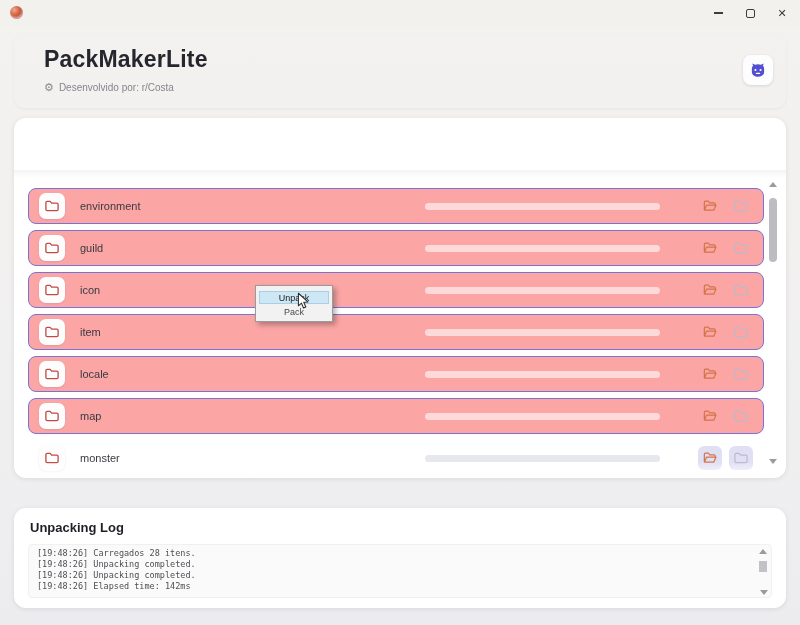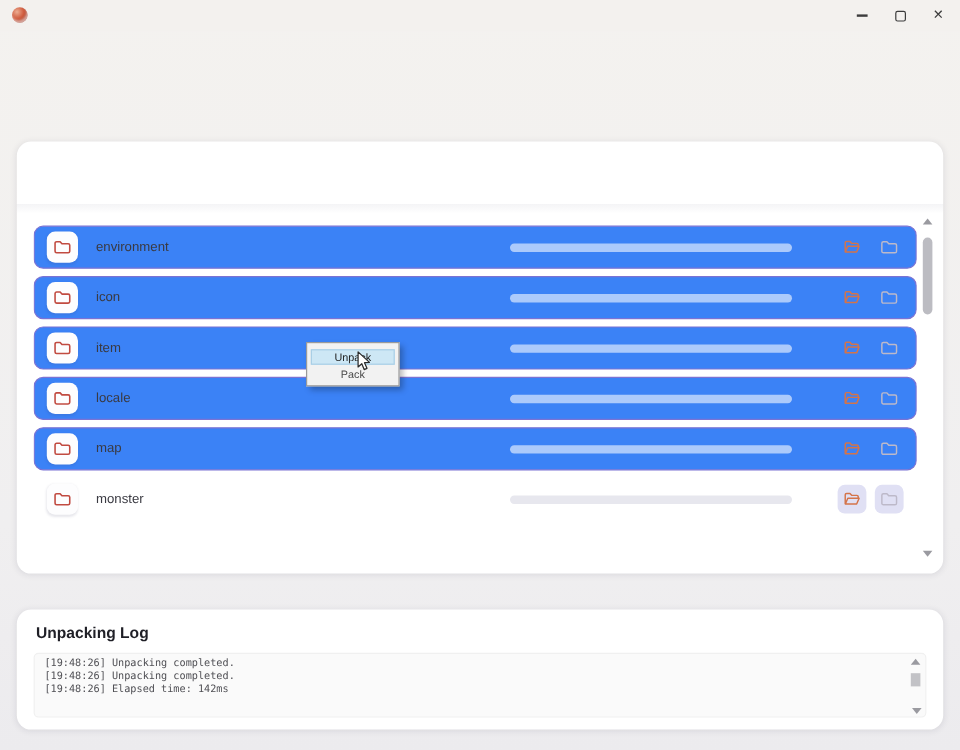--- a/index.html
+++ b/index.html
@@ -60,21 +60,21 @@
     box-shadow:0 1px 2px rgba(0,0,0,.07); display:flex; align-items:center; justify-content:center; margin-left:10px;
   }
   .toolbar-shadow { position:absolute; left:0; top:52px; width:100%; height:8px;
     background:linear-gradient(rgba(40,40,80,.05), transparent); }
 
   .file-list {
     position:absolute; left:14px; top:58px; width:736px; height:300px; overflow:hidden;
     display:flex; flex-direction:column; gap:6px; padding-top:12px;
   }
   .file-row {
-    flex:0 0 36px; height:36px; border:1.5px solid #7b73d4; border-radius:8px; background:#3b82f6;
+    flex:0 0 36px; height:36px; border:1.5px solid #7b73d4; border-radius:8px; background:#fca5a5;
     display:flex; align-items:center; padding:0 10px; position:relative;
   }
   .row-chip {
     width:26px; height:26px; border-radius:7px; background:#fdfdfe; box-shadow:0 1px 2px rgba(60,60,100,.12);
     display:flex; align-items:center; justify-content:center;
   }
   .row-name { margin-left:15px; font-size:11px; color:#3a3a42; }
   .row-strip { position:absolute; left:54%; width:32%; height:7px; border-radius:4px; background:rgba(255,255,255,.58); top:14px; }
   .row-actions { margin-left:auto; display:flex; gap:7px; }
   .row-action-btn { width:24px; height:24px; border-radius:6px; display:flex; align-items:center; justify-content:center; }
@@ -133,20 +133,35 @@
         </div>
       <div class="win-btn">
           <div class="glyph-max"></div>
         </div>
       <div class="win-btn">
           <span class="glyph-close">✕</span>
         </div>
     </div>
   </div>
 
+  <div class="header-card">
+    <div class="header-title">PackMakerLite</div>
+    <div class="header-sub">
+      <span class="gear">⚙</span>
+      <span>Desenvolvido por: r/Costa</span>
+    </div>
+    <div class="mascot-btn">
+      <svg width="20" height="17" viewBox="0 0 20 18">
+        <path d="M3.5 7.5 C3.5 6 4 4.9 4.9 4.1 L3.8 1.6 L7 3 C8 2.6 9 2.4 10 2.4 C11 2.4 12 2.6 13 3 L16.2 1.6 L15.1 4.1 C16 4.9 16.5 6 16.5 7.5 L16.5 10.5 C16.5 13.6 13.6 15.6 10 15.6 C6.4 15.6 3.5 13.6 3.5 10.5 Z" fill="#5450cd"></path>
+        <circle cx="7.3" cy="8.5" r="1.1" fill="#fff"></circle>
+          <circle cx="12.7" cy="8.5" r="1.1" fill="#fff"></circle>
+        <rect x="7.7" y="11.5" width="4.6" height="1.2" rx="0.6" fill="#fff"></rect>
+      </svg>
+    </div>
+  </div>
 
   <div class="files-panel">
     <div class="toolbar-shadow"></div>
 
     <div class="file-list">
 
         <div class="file-row state-normal">
           <div class="row-chip">
             <svg width="16" height="16" viewBox="0 0 17 17">
               <path d="M2 5 a1.4 1.4 0 0 1 1.4-1.4 h3.1 l1.6 1.8 h5.5 A1.4 1.4 0 0 1 15 6.8 v5.2 a1.4 1.4 0 0 1 -1.4 1.4 H3.4 A1.4 1.4 0 0 1 2 12 Z" fill="none" stroke="#c14b41" stroke-width="1.4" stroke-linejoin="round"></path>
@@ -162,20 +177,42 @@
               </svg>
             </div>
             <div class="row-action-btn">
               <svg width="16" height="16" viewBox="0 0 17 17">
                 <path d="M2 5 a1.4 1.4 0 0 1 1.4-1.4 h3.1 l1.6 1.8 h5.5 A1.4 1.4 0 0 1 15 6.8 v5.2 a1.4 1.4 0 0 1 -1.4 1.4 H3.4 A1.4 1.4 0 0 1 2 12 Z" fill="none" stroke="#bdb9c9" stroke-width="1.3" stroke-linejoin="round"></path>
               </svg>
             </div>
           </div>
         </div>
 
+        <div class="file-row state-normal">
+          <div class="row-chip">
+            <svg width="16" height="16" viewBox="0 0 17 17">
+              <path d="M2 5 a1.4 1.4 0 0 1 1.4-1.4 h3.1 l1.6 1.8 h5.5 A1.4 1.4 0 0 1 15 6.8 v5.2 a1.4 1.4 0 0 1 -1.4 1.4 H3.4 A1.4 1.4 0 0 1 2 12 Z" fill="none" stroke="#c14b41" stroke-width="1.4" stroke-linejoin="round"></path>
+            </svg>
+          </div>
+          <span class="row-name">guild</span>
+          <div class="row-strip"></div>
+          <div class="row-actions">
+            <div class="row-action-btn">
+              <svg width="16" height="16" viewBox="0 0 17 17">
+                <path d="M2.5 12.5 V4.6 a1.2 1.2 0 0 1 1.2-1.2 h3 l1.5 1.7 h4.6 a1.2 1.2 0 0 1 1.2 1.2 v1.2" fill="none" stroke="#d4744a" stroke-width="1.3" stroke-linejoin="round"></path>
+                <path d="M2.6 12.8 L4.8 7.6 h10 L12.6 12.8 Z" fill="none" stroke="#d4744a" stroke-width="1.3" stroke-linejoin="round"></path>
+              </svg>
+            </div>
+            <div class="row-action-btn">
+              <svg width="16" height="16" viewBox="0 0 17 17">
+                <path d="M2 5 a1.4 1.4 0 0 1 1.4-1.4 h3.1 l1.6 1.8 h5.5 A1.4 1.4 0 0 1 15 6.8 v5.2 a1.4 1.4 0 0 1 -1.4 1.4 H3.4 A1.4 1.4 0 0 1 2 12 Z" fill="none" stroke="#bdb9c9" stroke-width="1.3" stroke-linejoin="round"></path>
+              </svg>
+            </div>
+          </div>
+        </div>
 
         <div class="file-row state-normal">
           <div class="row-chip">
             <svg width="16" height="16" viewBox="0 0 17 17">
               <path d="M2 5 a1.4 1.4 0 0 1 1.4-1.4 h3.1 l1.6 1.8 h5.5 A1.4 1.4 0 0 1 15 6.8 v5.2 a1.4 1.4 0 0 1 -1.4 1.4 H3.4 A1.4 1.4 0 0 1 2 12 Z" fill="none" stroke="#c14b41" stroke-width="1.4" stroke-linejoin="round"></path>
             </svg>
           </div>
           <span class="row-name">icon</span>
           <div class="row-strip"></div>
           <div class="row-actions">
@@ -304,20 +341,21 @@
   <div class="cursor">
     <svg width="15" height="19" viewBox="0 0 16 20">
       <path d="M1.5 1.2 L1.5 14.6 L4.8 11.7 L6.9 16.9 L9.4 15.8 L7.2 10.8 L11.6 10.5 Z" fill="#ffffff" stroke="#2a2a2a" stroke-width="1.1" stroke-linejoin="round"></path>
     </svg>
   </div>
 
   <div class="log-panel">
     <div class="log-title">Unpacking Log</div>
     <div class="log-box">
 
+        <div class="log-line">[19:48:26] Carregados 28 itens.</div>
 
         <div class="log-line">[19:48:26] Unpacking completed.</div>
 
 
         <div class="log-line">[19:48:26] Unpacking completed.</div>
 
         <div class="log-line">[19:48:26] Elapsed time: 142ms</div>
       </div>
     <div class="v-scroll log-scroll">
       <div class="caret-up"></div>

